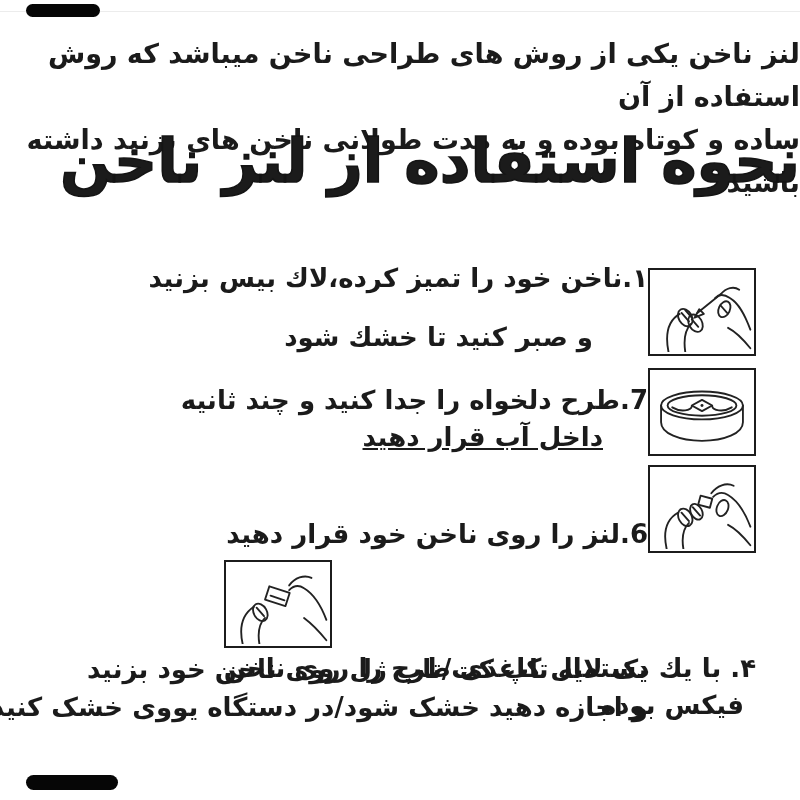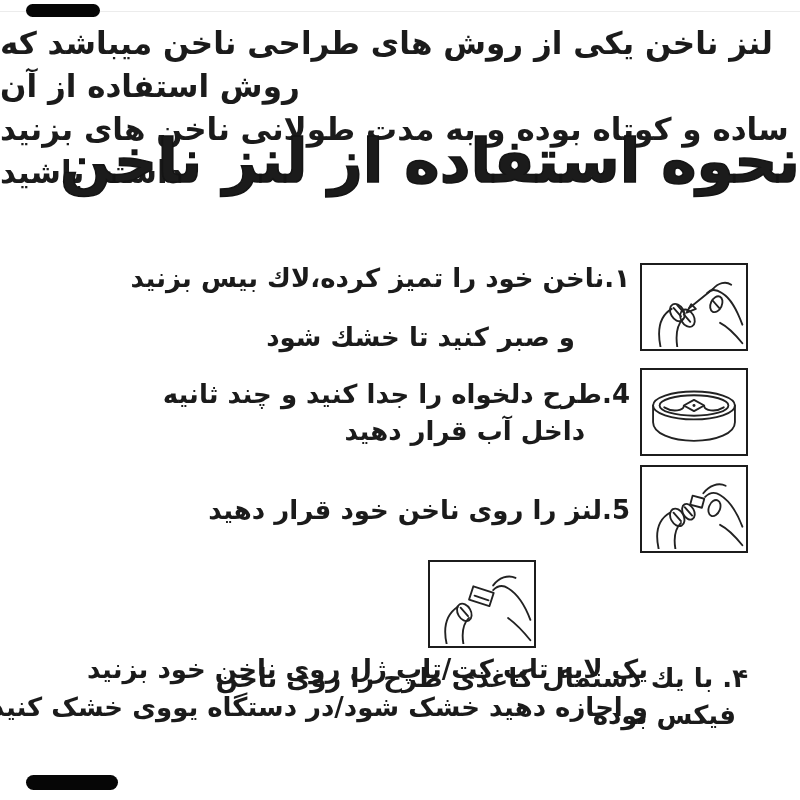--- a/index.html
+++ b/index.html
@@ -28,41 +28,40 @@
   }
   .redaction-bottom {
     position: absolute;
     left: 26px; top: 775px;
     width: 92px; height: 15px;
     border-radius: 8px;
     background: #060606;
   }
   .intro {
     position: absolute;
-    top: 22px; left: 0; right: 0;
-    text-align: left;
-    font-size: 31px;
+    top: 32px; left: 0; right: 0;
+    text-align: right;
+    font-size: 27px;
     font-weight: bold;
     line-height: 43px;
   }
   .title {
     position: absolute;
     top: 126px; left: 0; right: 0;
     text-align: right;
     font-size: 60px;
     font-weight: bold;
     -webkit-text-stroke: 1.6px #141414;
     letter-spacing: 0;
   }
   .step {
     position: absolute;
-    right: 52px;
+    right: 44px;
     display: flex;
-    align-items: center;
-    gap: 10px;
+    align-items: flex-end;
   }
   .step-1 { top: 258px; }
   .step-2 { top: 368px; }
   .step-3 { top: 465px; }
   .step-4 { top: 560px; flex-direction: column; }
   .ibox {
     flex: 0 0 auto;
     width: 108px; height: 88px;
     border: 2px solid #1c1c1c;
     background: #ffffff;
@@ -74,21 +73,21 @@
   .ibox svg { width: 100px; height: 80px; }
   .stext {
     font-size: 26px;
     font-weight: bold;
     line-height: 37px;
     text-align: right;
     padding-top: 2px;
     white-space: nowrap;
   }
   .indent-55 { padding-right: 55px; margin-top: 22px; }
-  .indent-45 { padding-right: 45px; }
+  .indent-45 { padding-right: 45px; text-decoration: underline; }
   .indent-12 { padding-right: 12px; }
   .outro {
     position: absolute;
     top: 650px; right: 152px;
     text-align: right;
     font-size: 26px;
     font-weight: bold;
     line-height: 38px;
     white-space: nowrap;
   }
@@ -143,21 +142,21 @@
           <ellipse cx="52" cy="36" rx="37" ry="11"></ellipse>
           <path d="M8 36 L8 54 C8 66 28 74 52 74 C76 74 96 66 96 54 L96 36"></path>
           <path d="M52 30 L63 36 L52 42 L41 36 Z"></path>
           <circle cx="52" cy="36" r="1.6" fill="#222" stroke="none"></circle>
           <path d="M20 38 C30 44 40 41 41 37"></path>
           <path d="M63 37 C64 41 74 44 84 38"></path>
         </g>
       </svg>
     </div>
     <div class="stext">
-      <div>4.طرح دلخواه را جدا کنید و چند ثانیه</div>
+      <div>7.طرح دلخواه را جدا کنید و چند ثانیه</div>
       <div class="indent-45">داخل آب قرار دهید</div>
     </div>
   </div>
 
   <div class="step step-3">
     <div class="ibox">
       <svg viewBox="0 0 104 86">
         <g class="sketch">
           <path d="M14 86 C10 68 14 54 26 47"></path>
           <path d="M32 86 C30 74 32 64 38 58"></path>
@@ -166,21 +165,21 @@
           <path d="M30 47 l8 9 M42 41 l8 9"></path>
           <rect x="49" y="30" width="13" height="10" transform="rotate(15 55 35)"></rect>
           <path d="M62 26 C68 18 78 14 86 18"></path>
           <path d="M104 62 C98 46 90 34 80 28 C74 24 68 26 64 30"></path>
           <path d="M104 82 C96 72 88 64 80 60"></path>
           <ellipse cx="74" cy="42" rx="6" ry="9" transform="rotate(22 74 42)"></ellipse>
         </g>
       </svg>
     </div>
     <div class="stext">
-      <div>5.لنز را روی ناخن خود قرار دهید</div>
+      <div>6.لنز را روی ناخن خود قرار دهید</div>
     </div>
   </div>
 
   <div class="step step-4">
     <div class="ibox">
       <svg viewBox="0 0 104 86">
         <g class="sketch">
           <path d="M14 86 C10 68 14 54 26 46"></path>
           <path d="M32 86 C30 74 32 64 38 58"></path>
           <ellipse cx="33" cy="52" rx="7" ry="10" transform="rotate(-30 33 52)"></ellipse>

